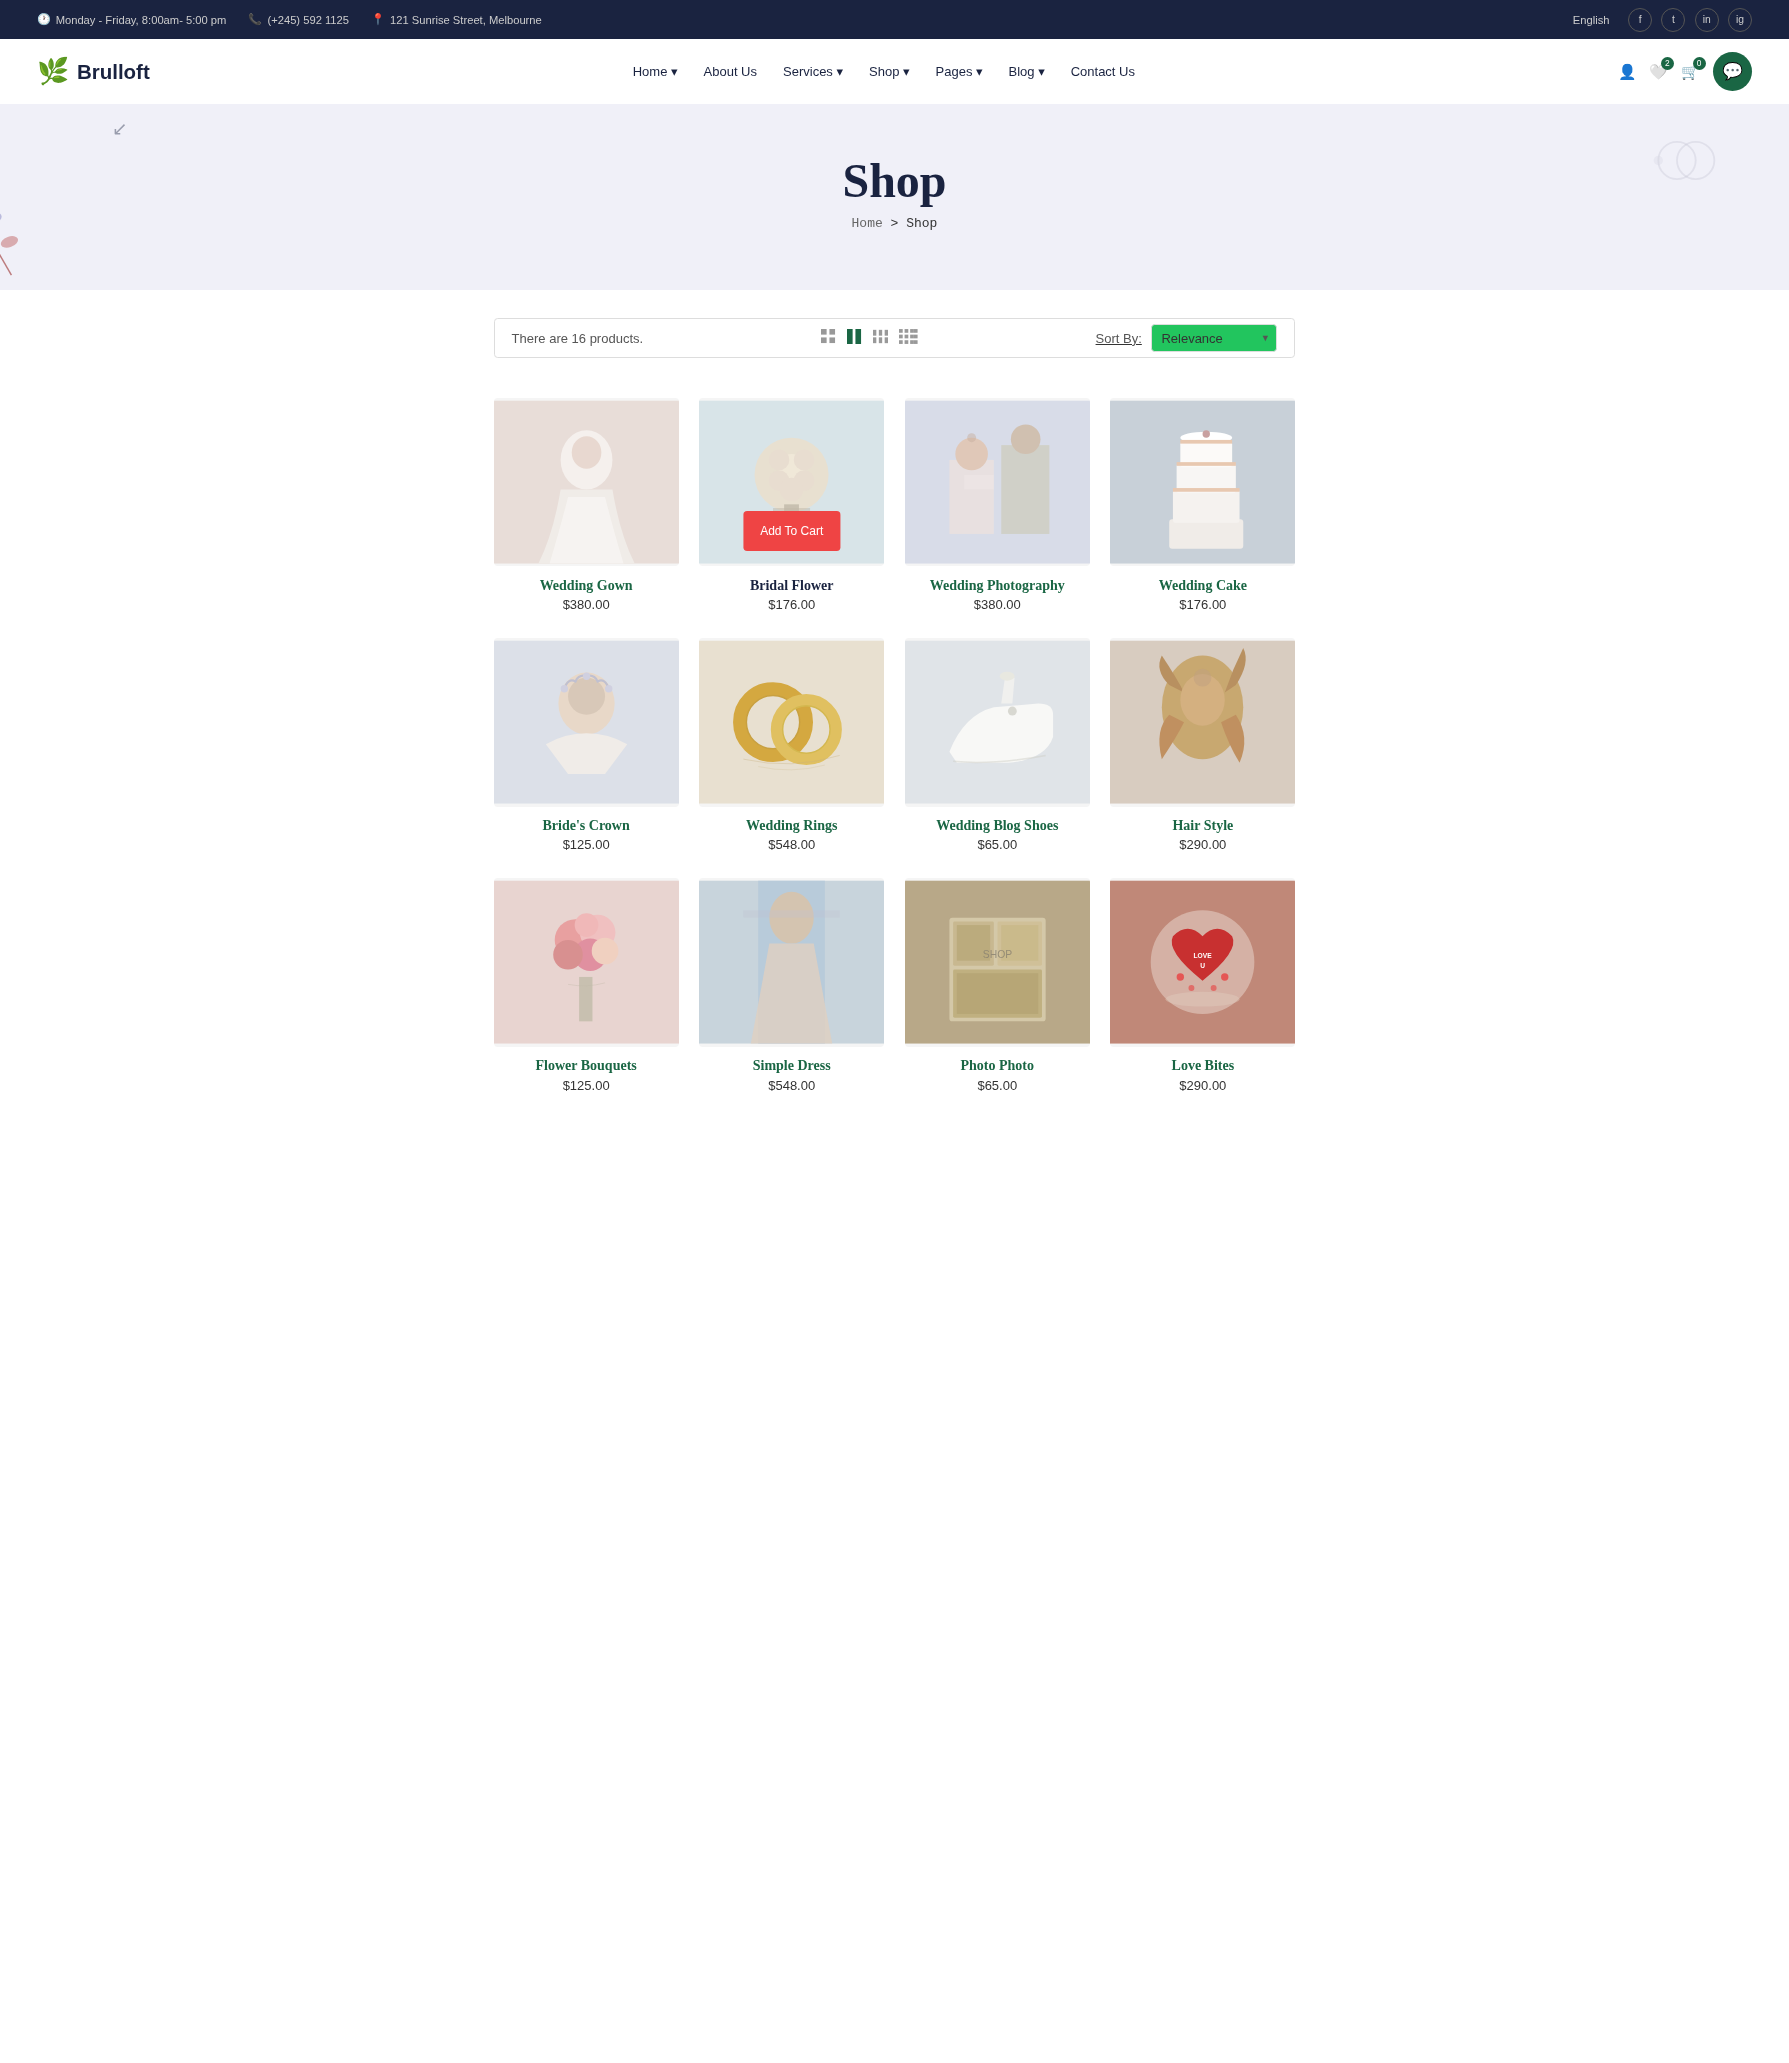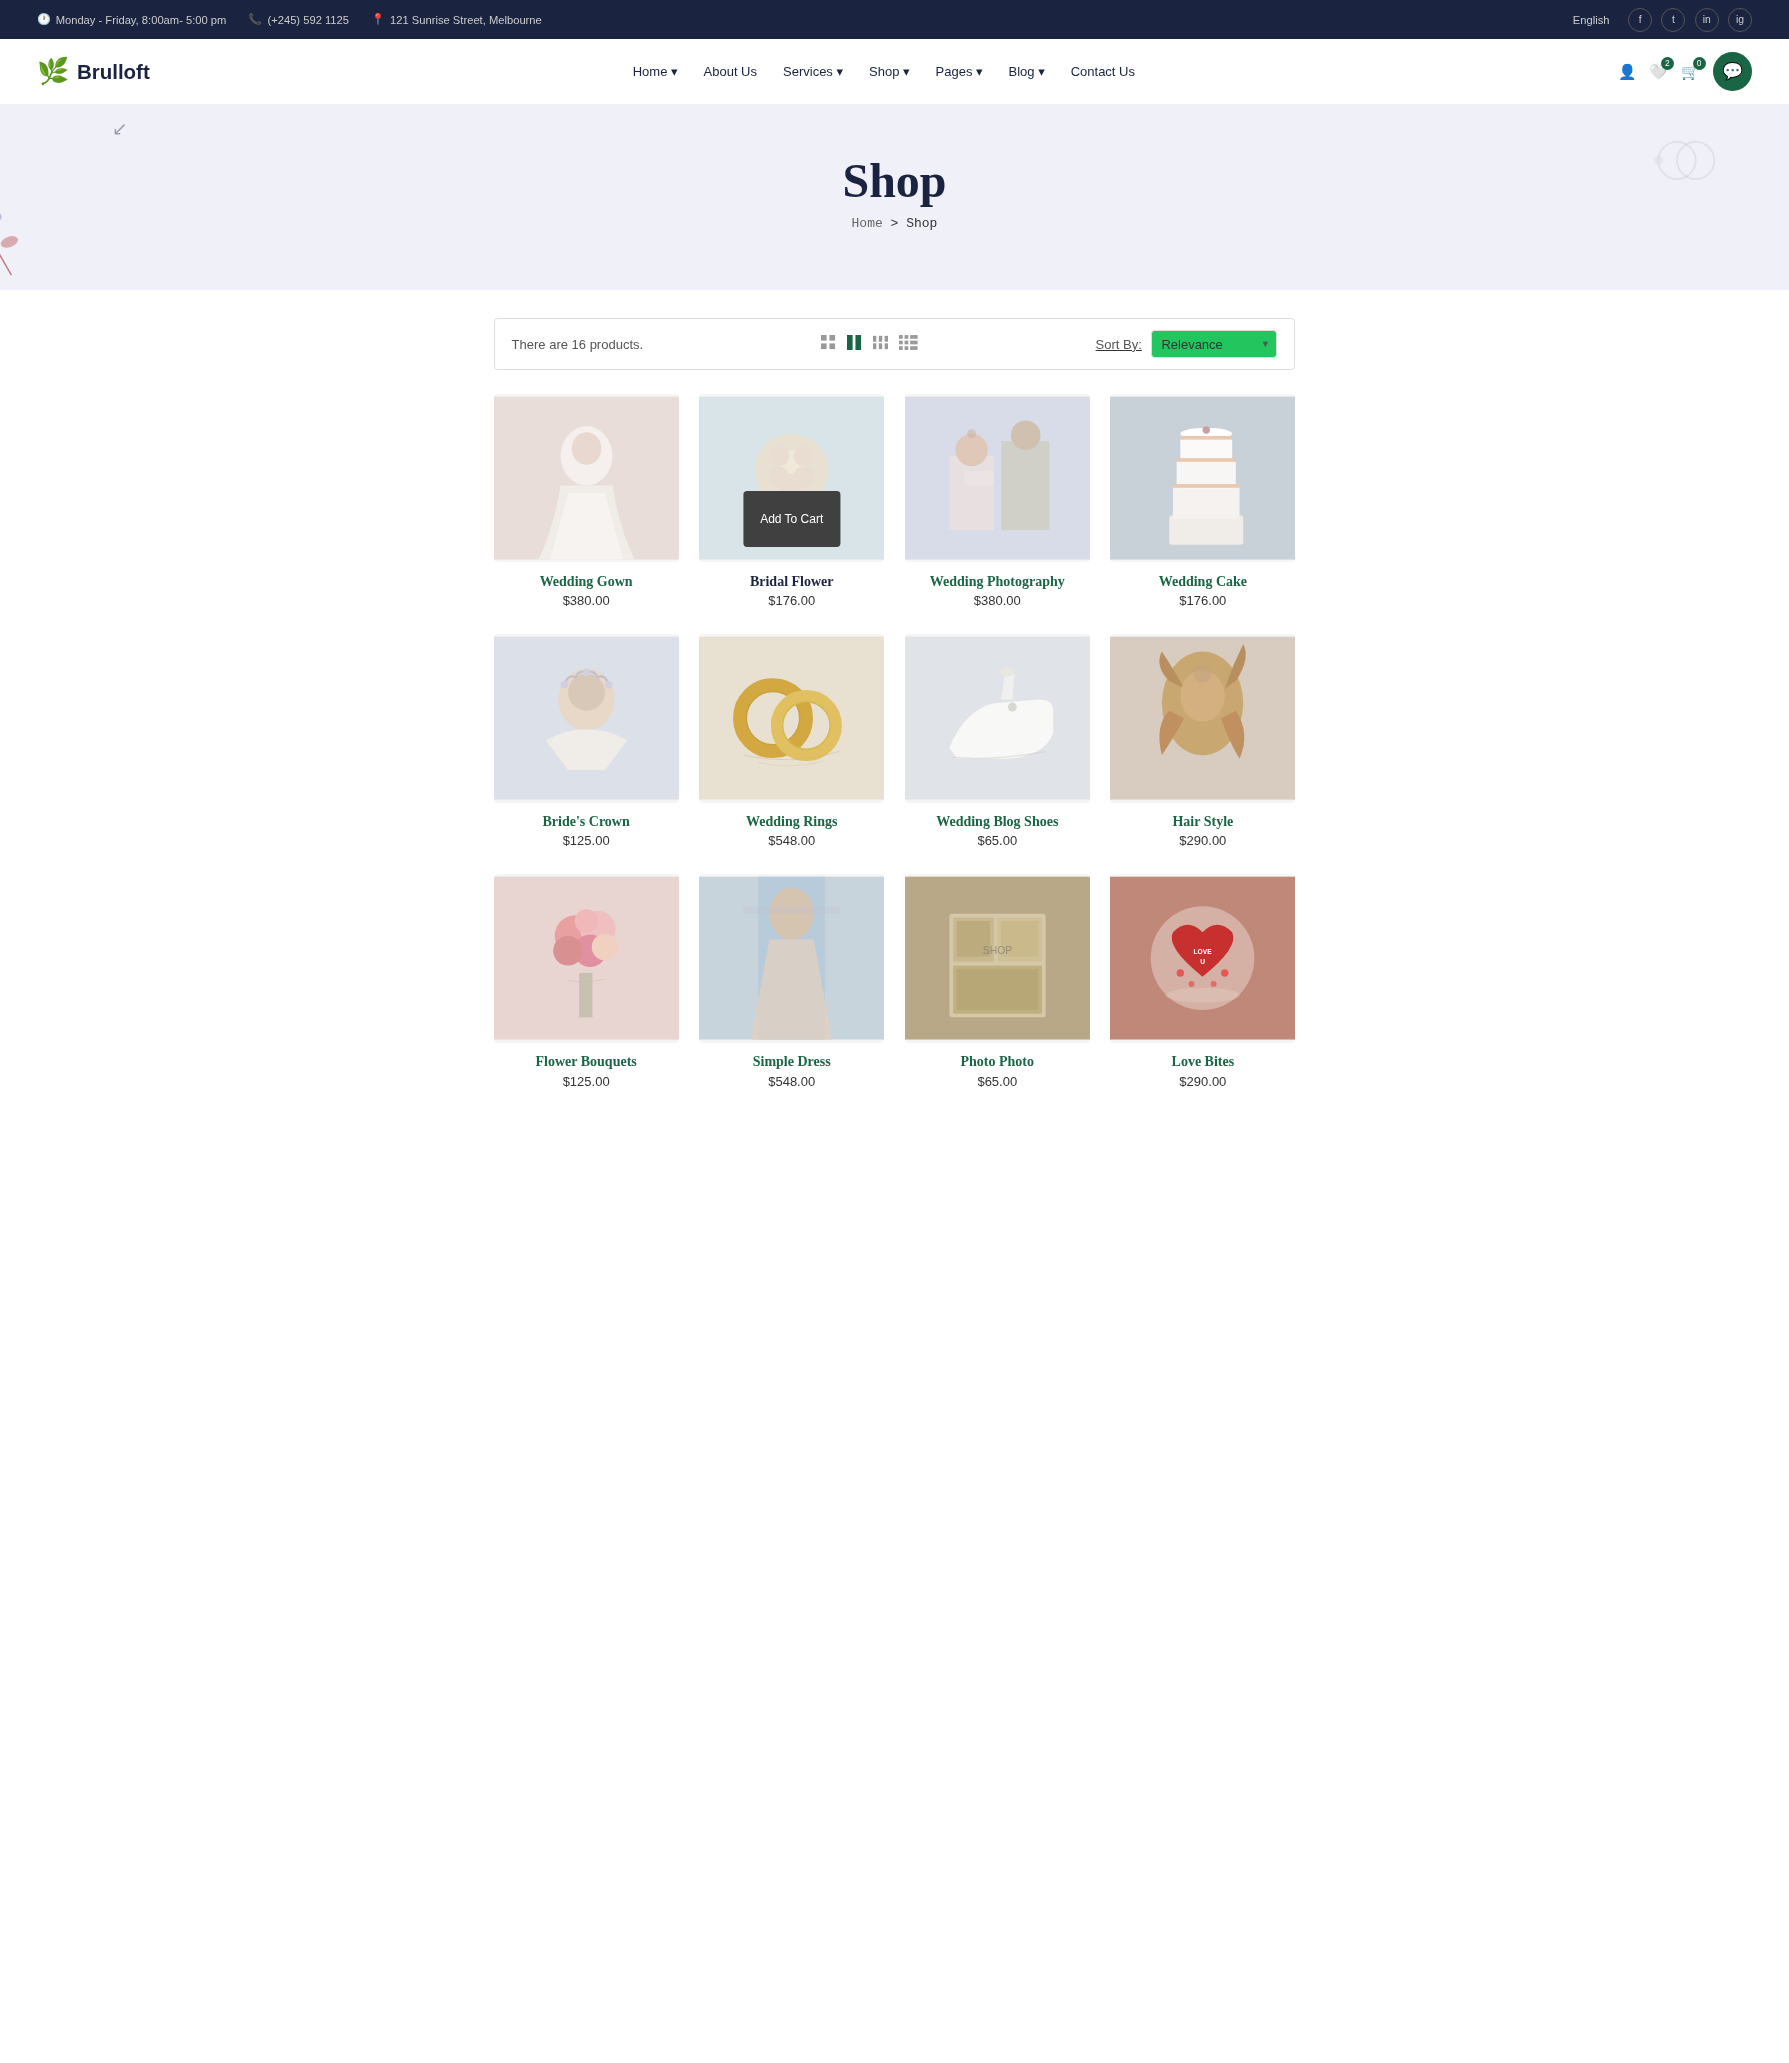--- a/index.html
+++ b/index.html
@@ -86,21 +86,21 @@
       font-size: 18.6px; color: #1a2340; opacity: 0.4;
     }
 
     
     .shop-section { max-width: 839px; margin: 0 auto; padding: 28px 18.6px 56px; }
 
     
     .shop-toolbar {
       display: flex; align-items: center; justify-content: space-between;
       border: 0.9px solid #ddd; border-radius: 3.7px;
-      padding: 11px 17px; margin-bottom: 24px; background: #fff;
+      padding: 5px 17px; margin-bottom: 40px; background: #fff;
     }
     .product-count { font-size: 13px; color: #555; }
     .view-icons { display: flex; gap: 5.6px; align-items: center; }
     .view-icon-btn {
       background: none; border: none; cursor: pointer;
       font-size: 13px; color: #999; padding: 2.8px;
     }
     .view-icon-btn.active { color: #1a6644; }
     .sort-section { display: flex; align-items: center; gap: 9.3px; text-decoration: underline; }
     .sort-label { font-size: 13px; color: #555; }
@@ -122,22 +122,22 @@
       gap: 26px 20.5px;
     }
     .product-card { display: flex; flex-direction: column; align-items: center; }
     .product-img-wrap {
       width: 100%; aspect-ratio: 1.1/1;
       overflow: hidden; border-radius: 3.7px; position: relative; cursor: pointer;
       background: #f5f5f5;
     }
     .add-to-cart-overlay {
       position: absolute; bottom: 15px; left: 50%; transform: translateX(-50%);
-      background: #404040; color: #fff; border: none; border-radius: 3.7px;
-      padding: 21px 17px; font-size: 12px; cursor: pointer; white-space: nowrap;
+      background: #ef4444; color: #fff; border: none; border-radius: 3.7px;
+      padding: 13px 17px; font-size: 12px; cursor: pointer; white-space: nowrap;
       display: none;
     }
     .product-name {
       margin-top: 11.2px; font-size: 14px; font-weight: 600;
       color: #1a6644; text-align: center; font-family: Georgia, serif;
     }
     .product-name.dark { color: #1a2340; }
     .product-price { font-size: 13px; color: #333; margin-top: 3.7px; text-align: center; }
     .deco-ring {
       position: absolute; right: 37px; top: 9.3px;

